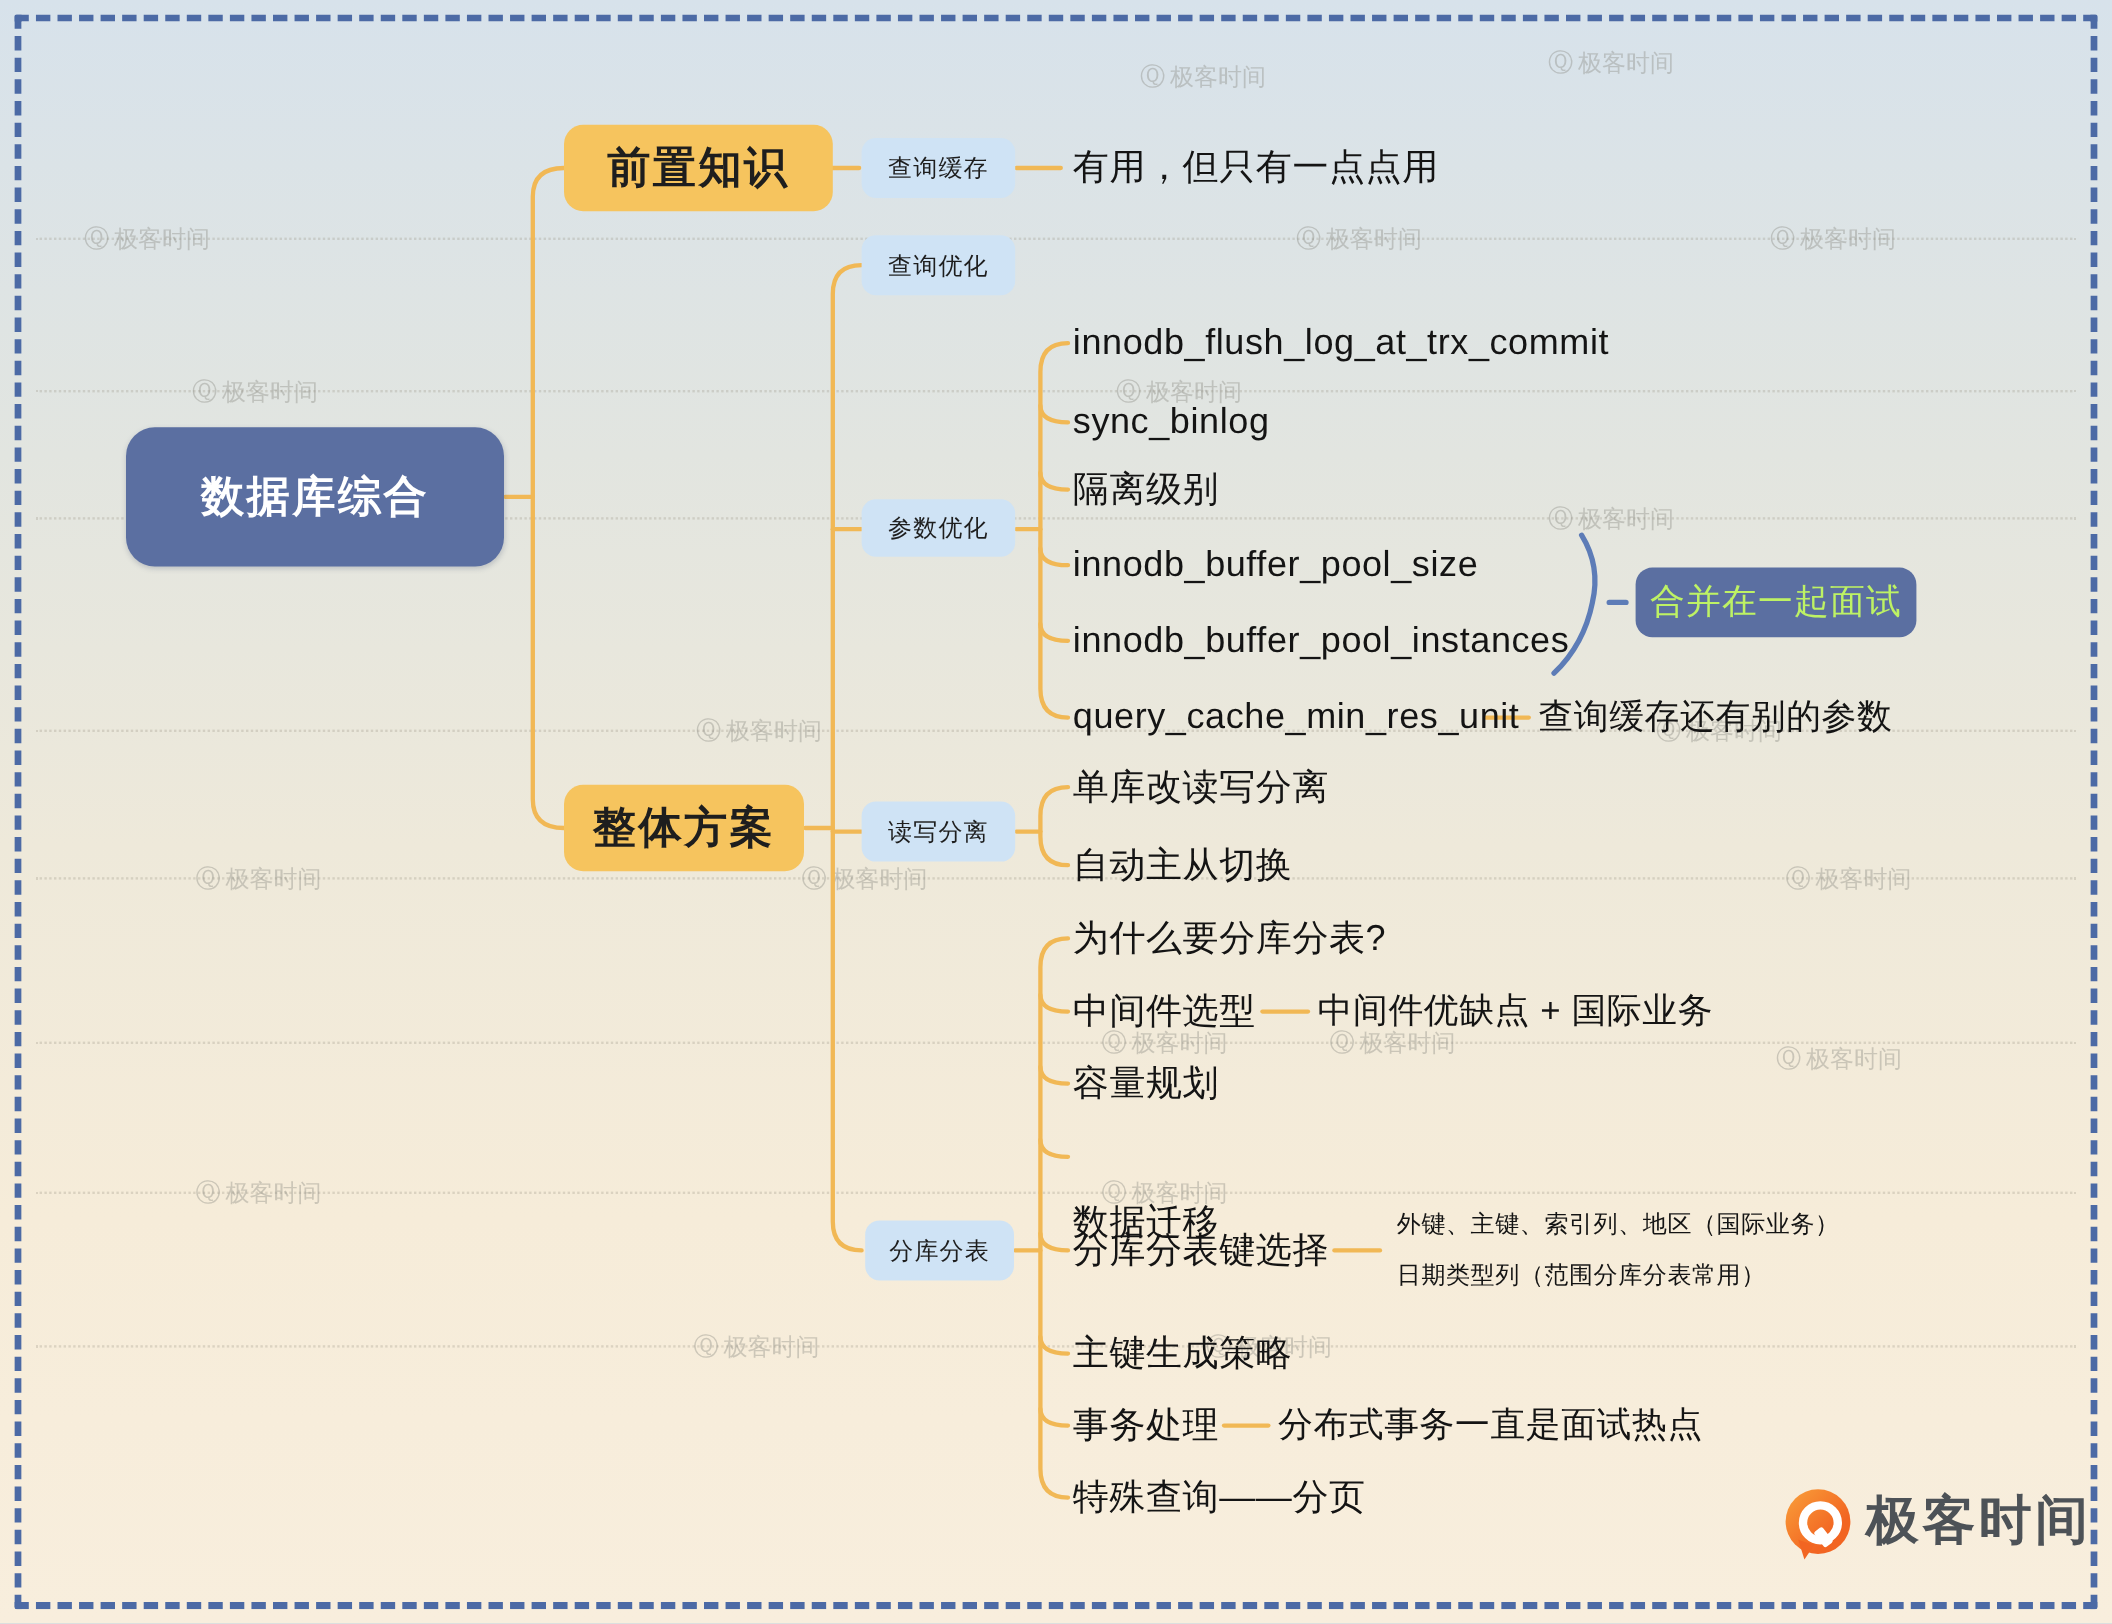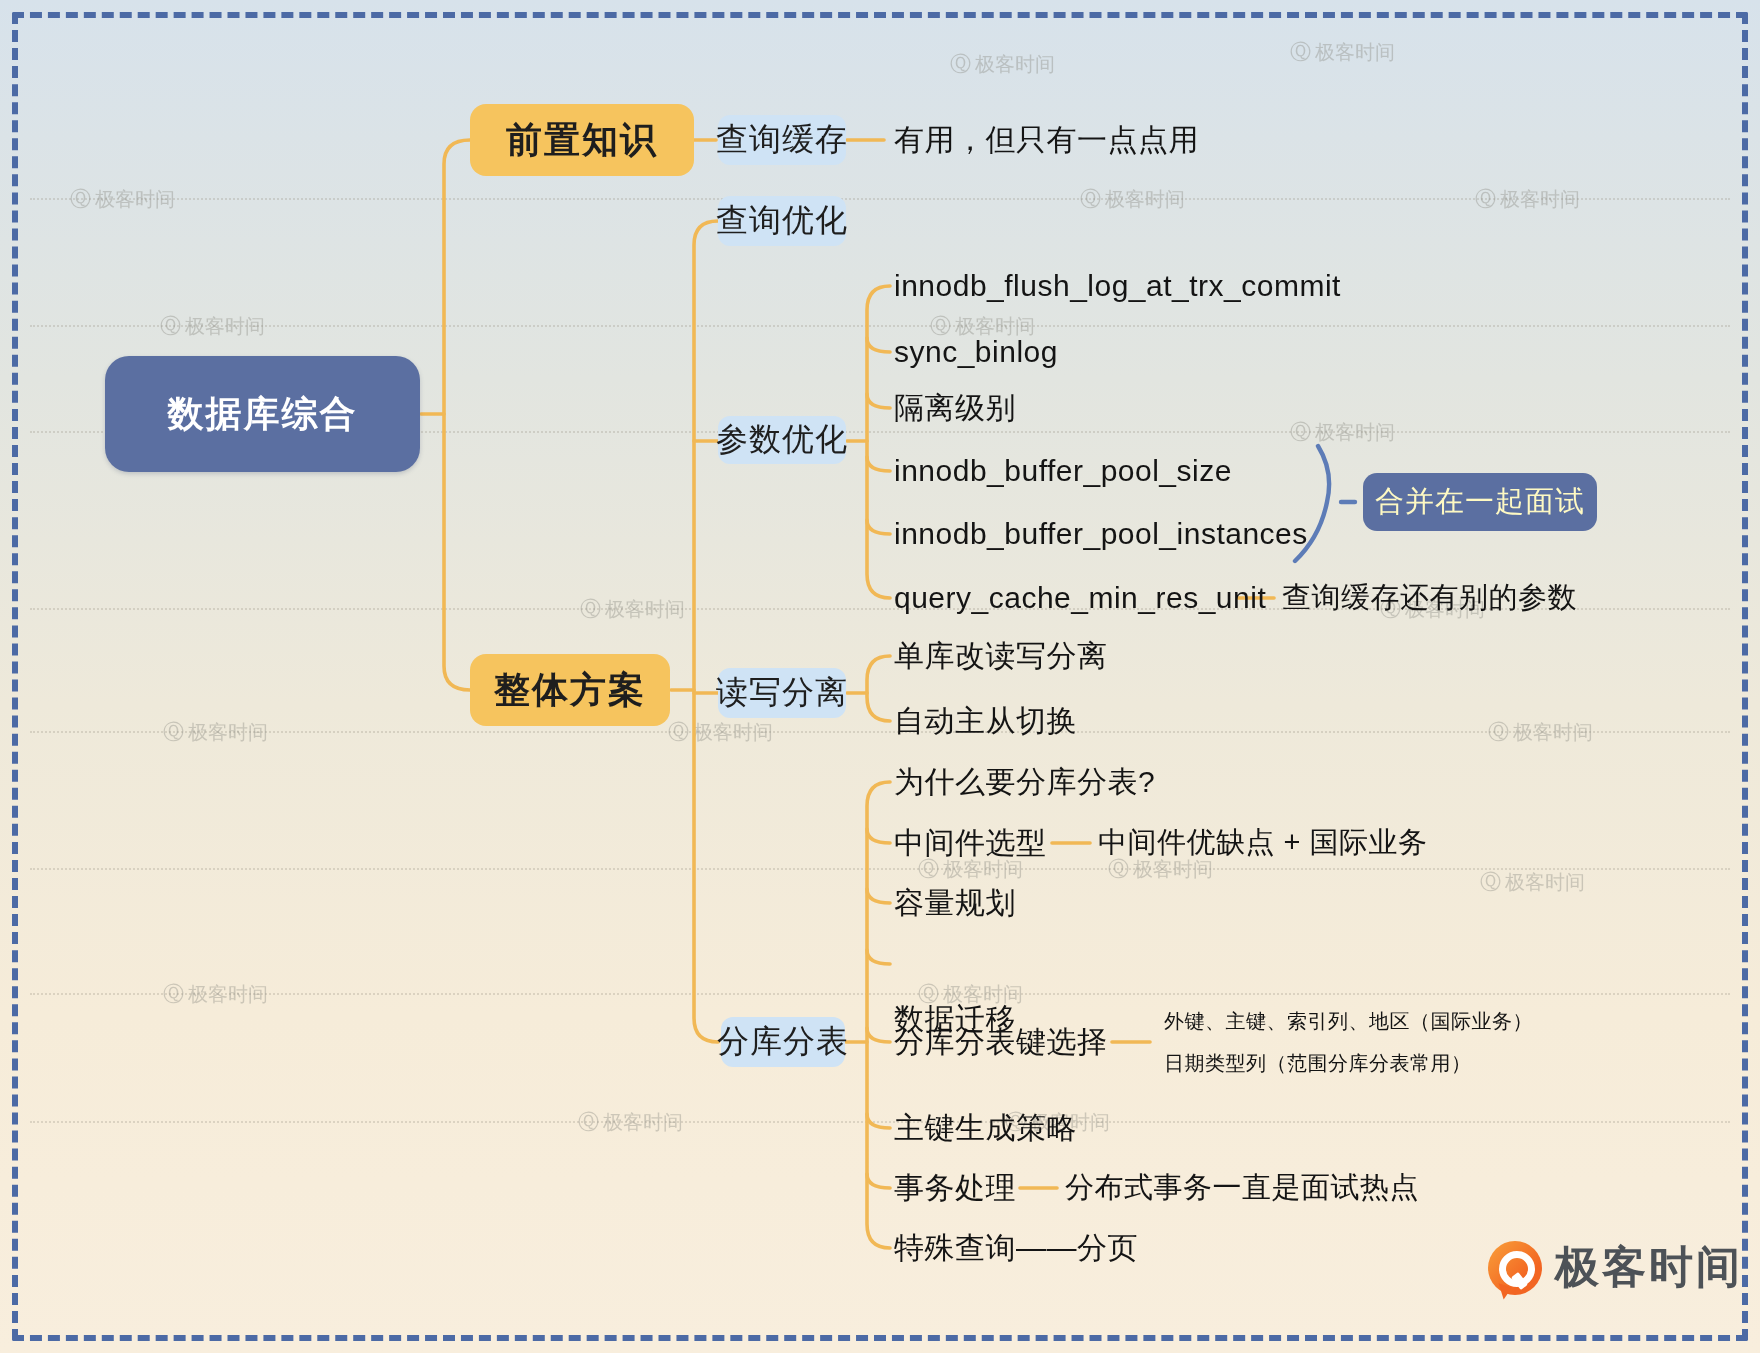--- a/index.html
+++ b/index.html
@@ -25,24 +25,24 @@
     background:#5b6fa1;color:#ffffff;border-radius:24px;
     font-size:36px;font-weight:700;letter-spacing:2px;
     box-shadow:0 2px 4px rgba(80,90,120,.25);
   }
   .node.yellow{
     background:#f6c45e;border-radius:16px;
     font-size:36px;font-weight:700;letter-spacing:2px;
   }
   .node.blue{
     background:#cfe3f5;border-radius:12px;
-    font-size:32px;letter-spacing:1px;text-align:center;
+    font-size:20px;letter-spacing:1px;text-align:center;
   }
   .node.dark{
-    background:#5b6fa1;color:#fef9c3;border-radius:14px;
+    background:#5b6fa1;color:#bef264;border-radius:14px;
     font-size:29px;letter-spacing:1px;
   }
   .leaf{
     position:absolute;transform:translateY(-50%);
     font-size:30px;color:#141414;white-space:nowrap;letter-spacing:0.5px;
   }
   .note{
     position:absolute;transform:translateY(-50%);
     font-size:29px;color:#141414;white-space:nowrap;letter-spacing:0.5px;
   }

